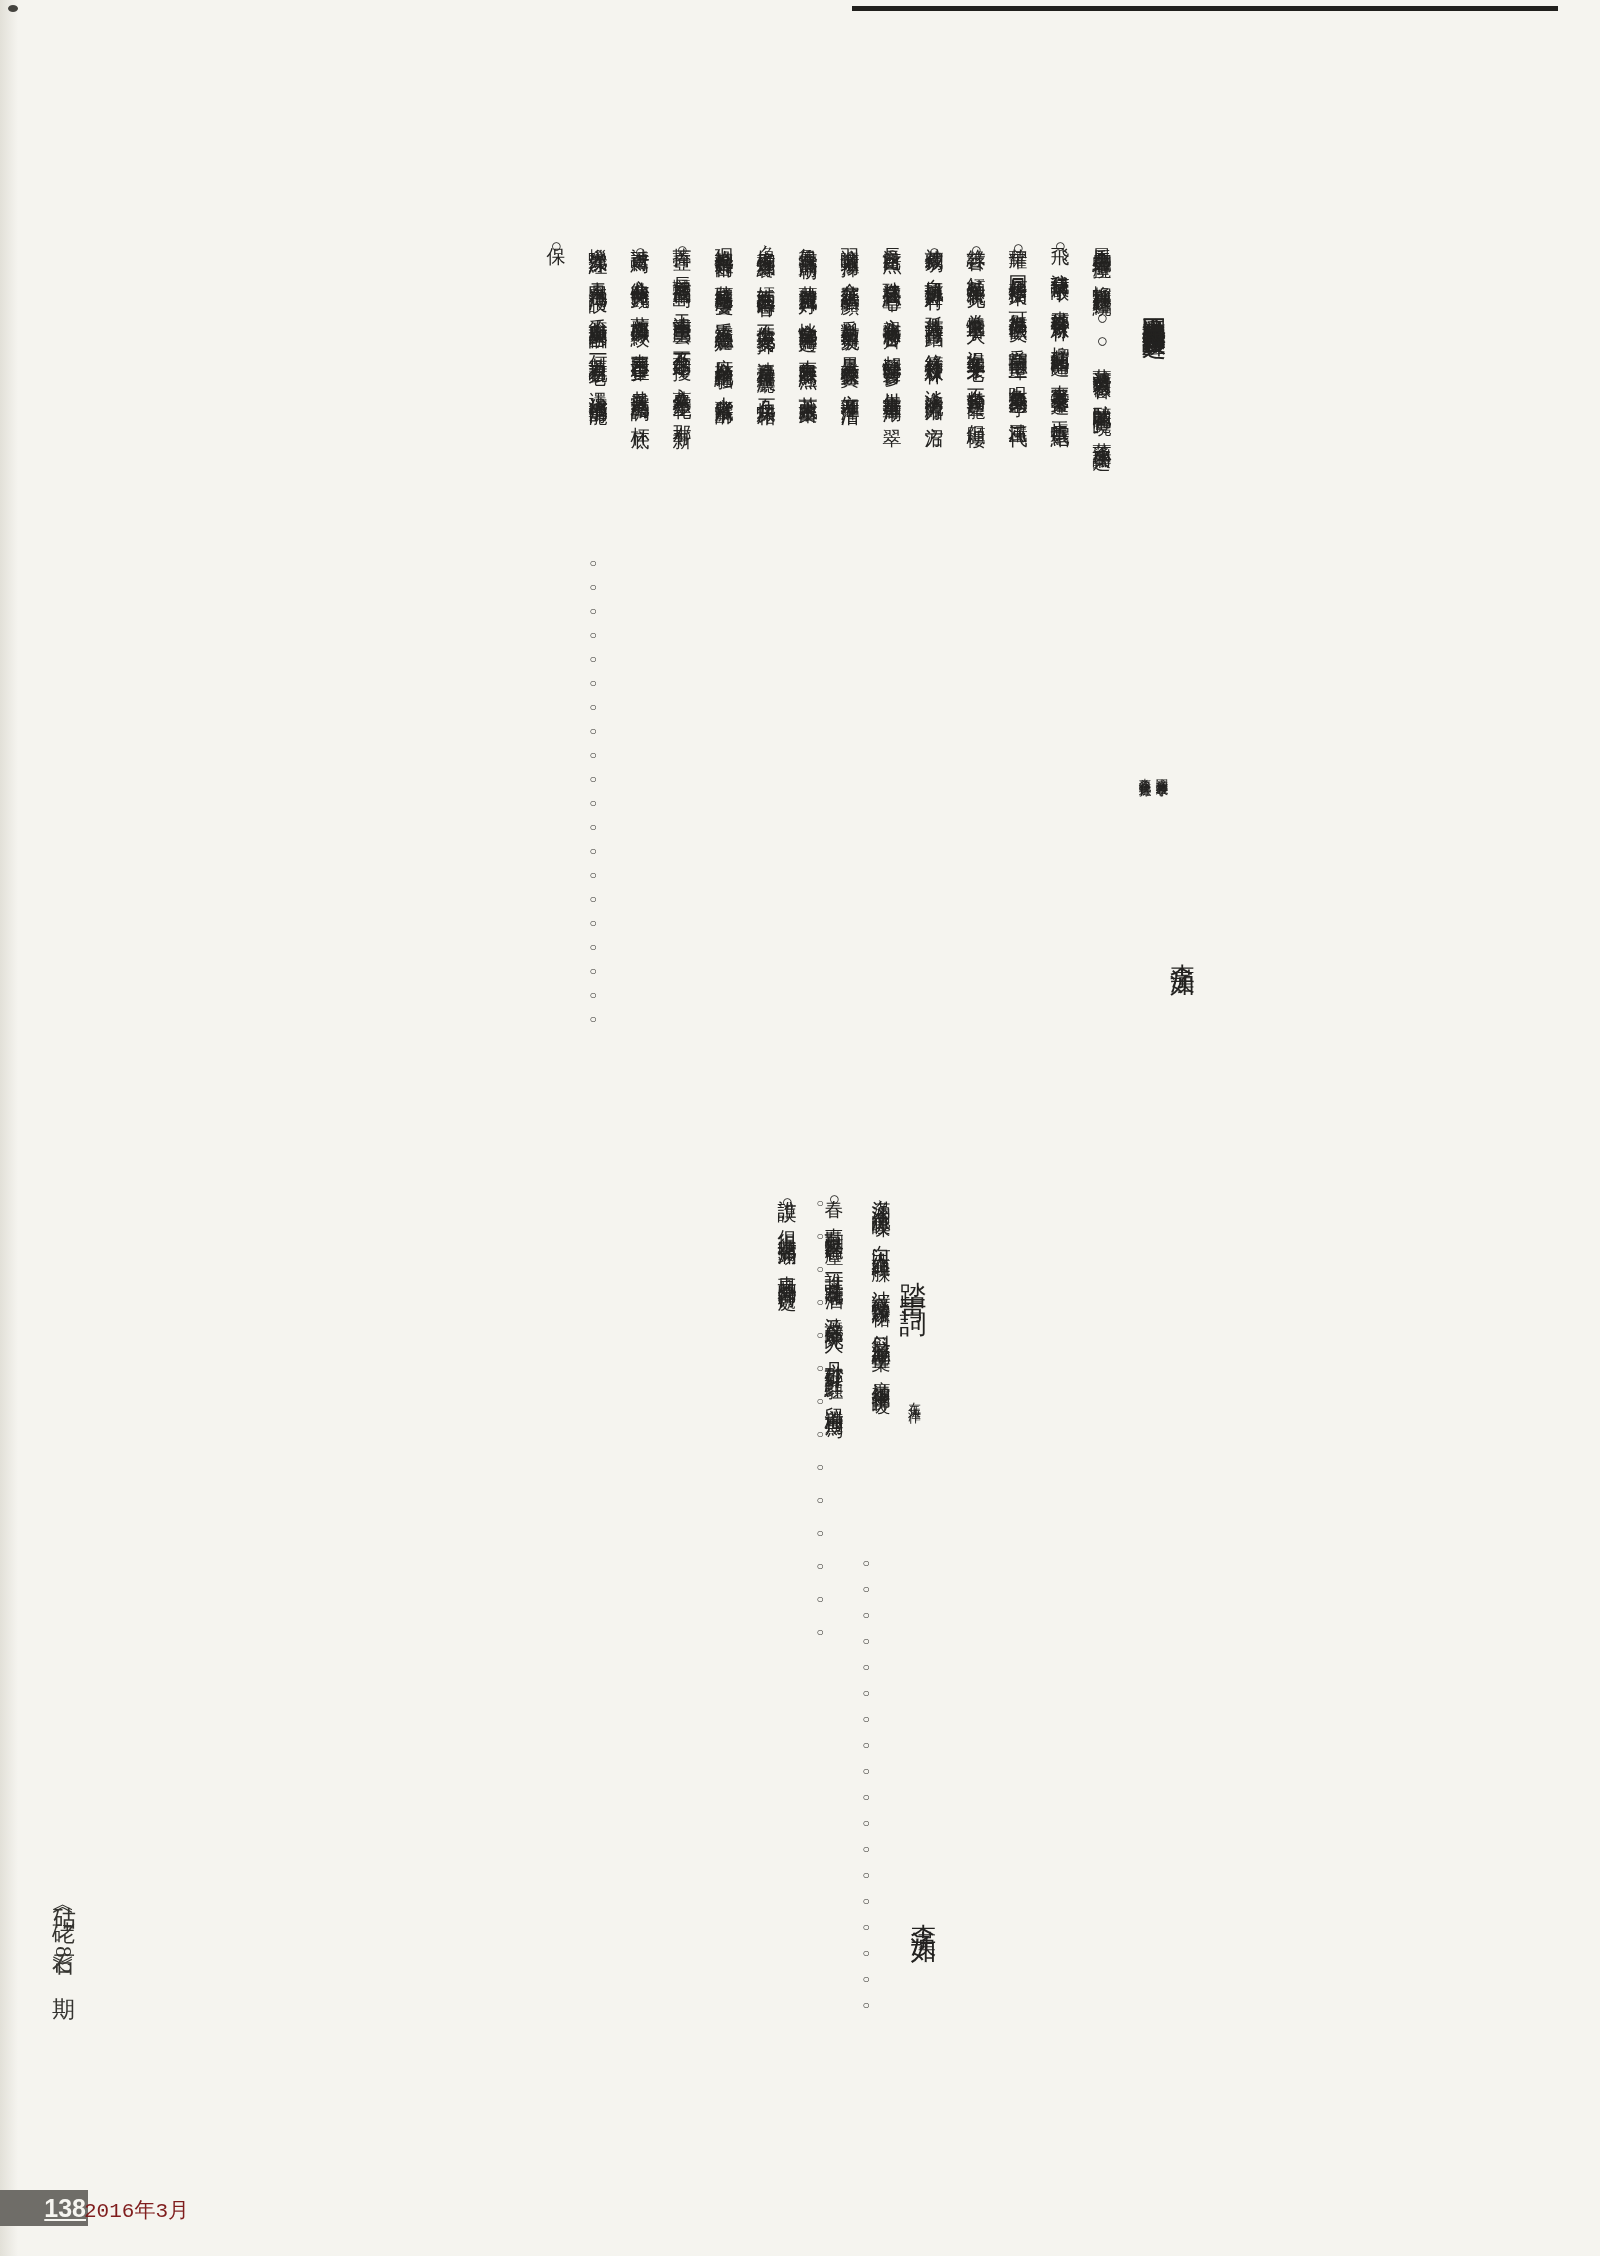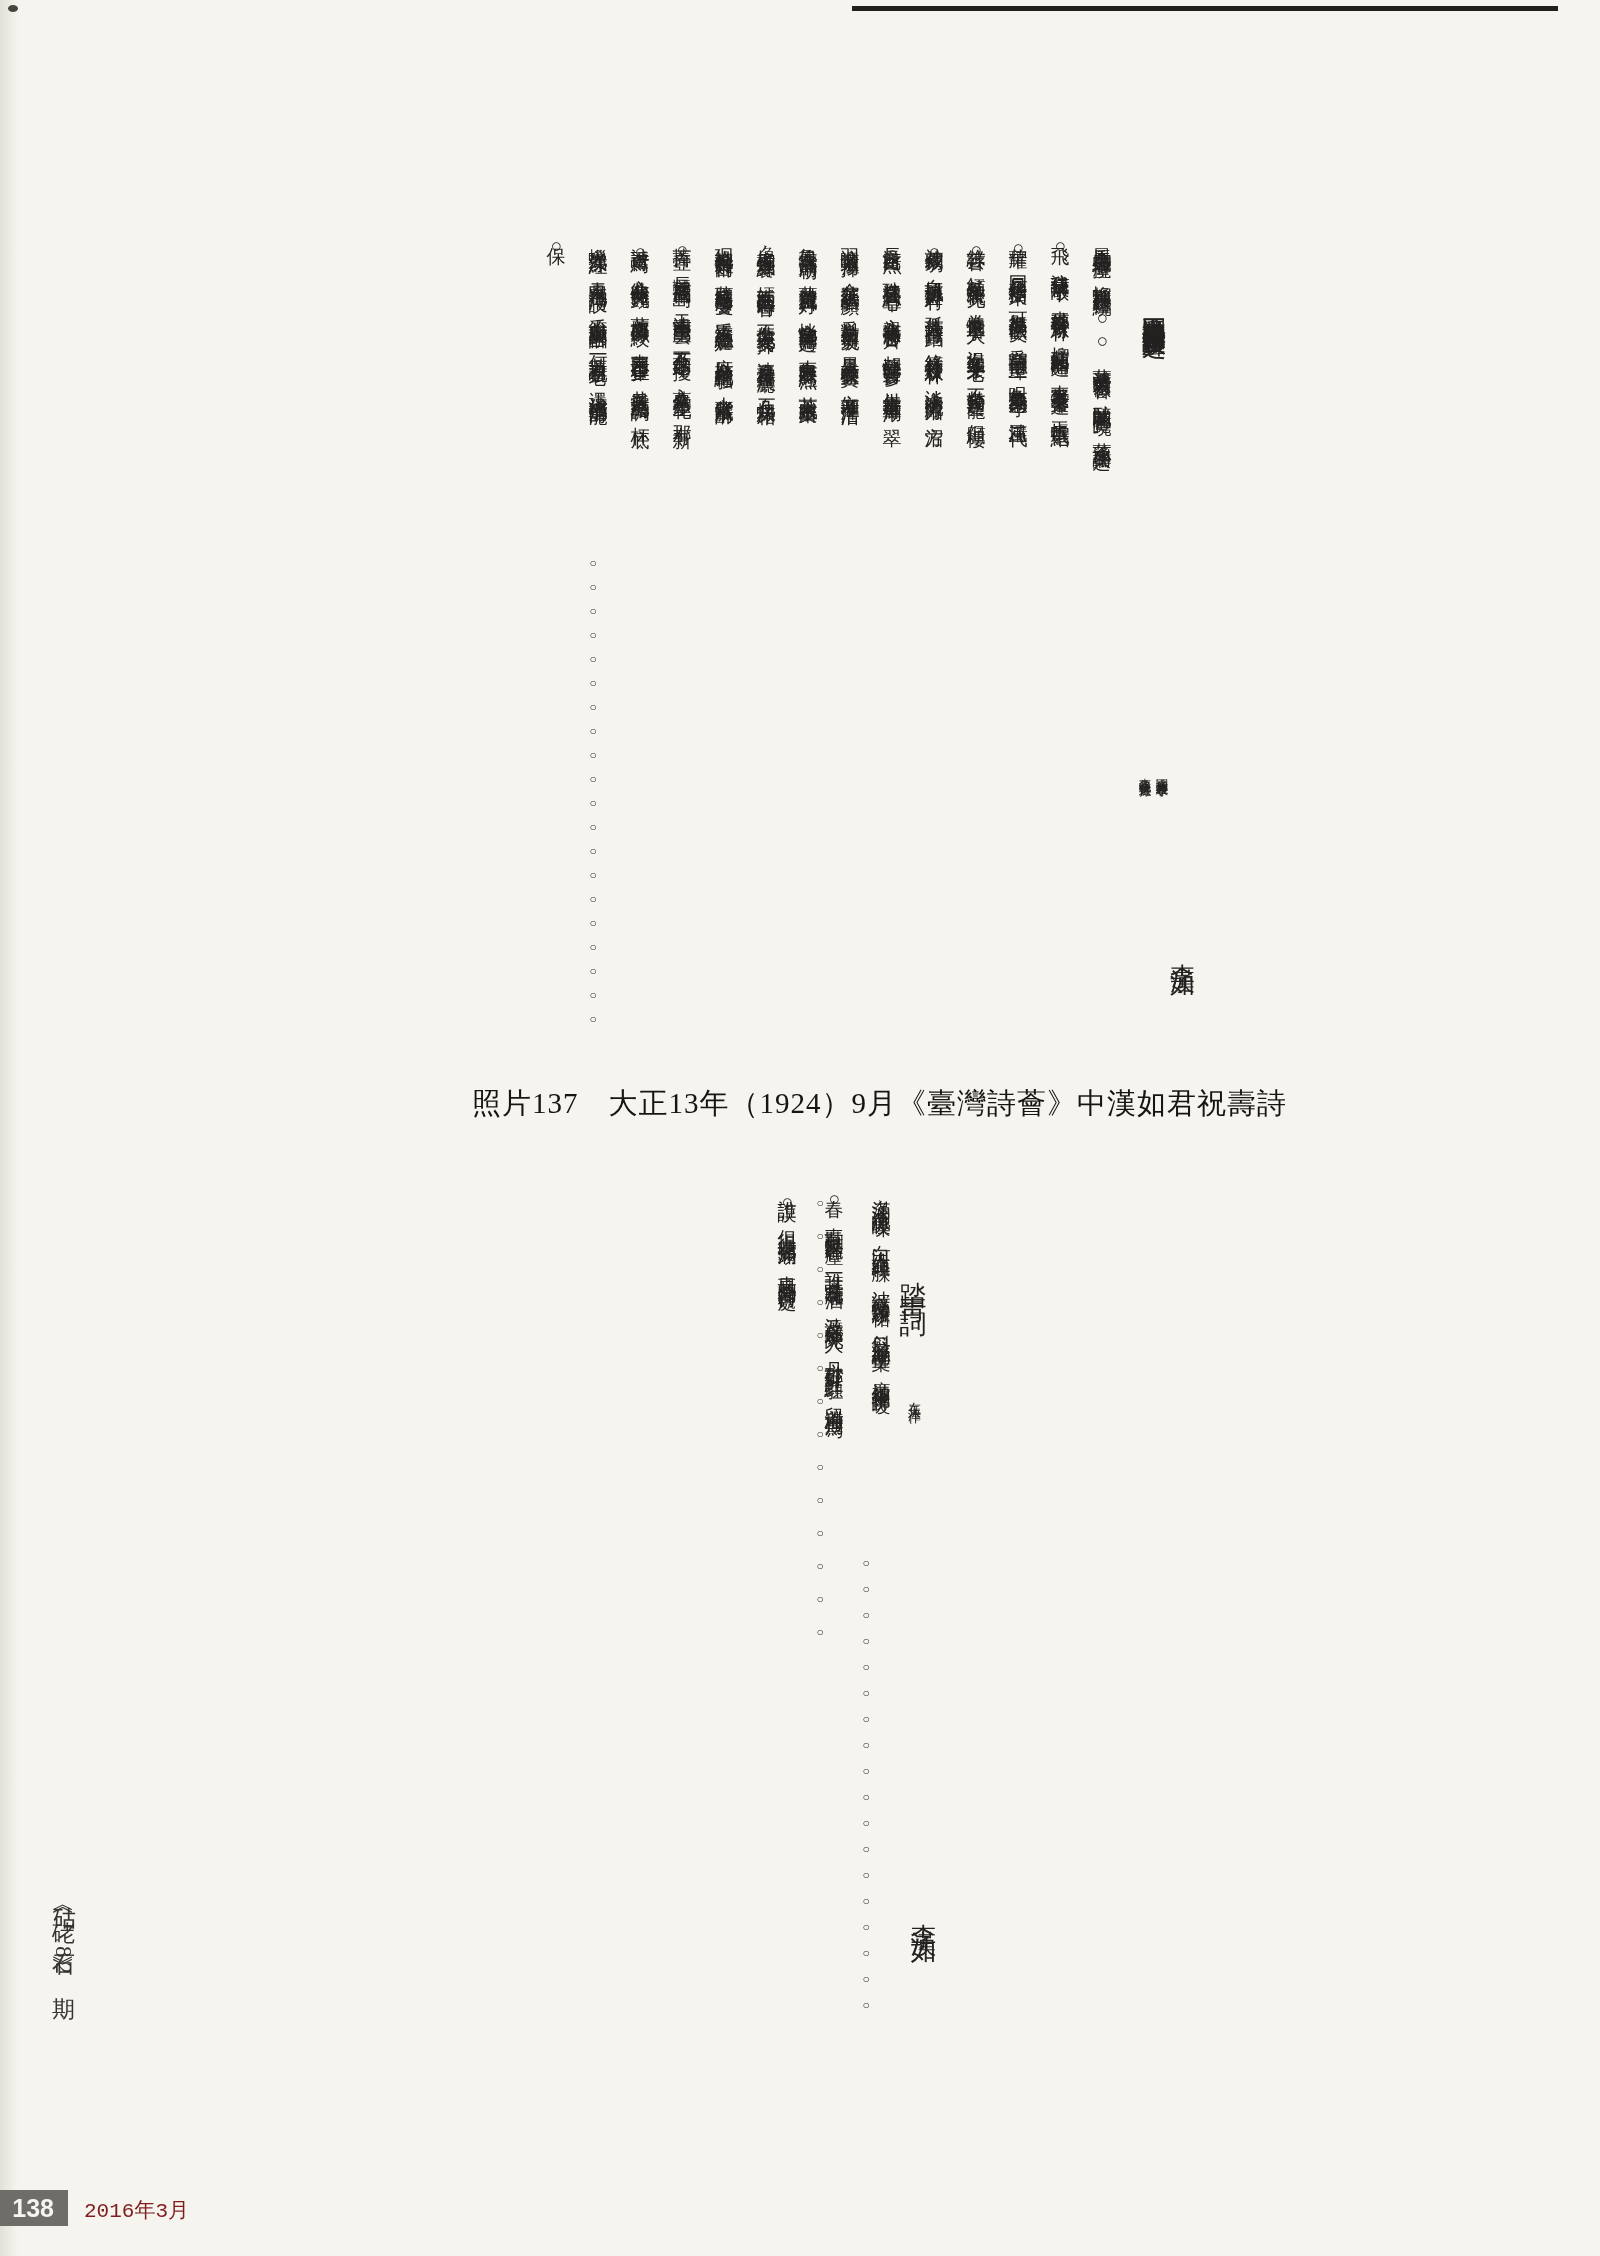--- a/index.html
+++ b/index.html
@@ -46,26 +46,26 @@
   .p2-poem{
     left:763px;top:1185px;height:888px;width:142px;
     font-size:19px;letter-spacing:3px;line-height:47px;
   }
   .p2-circles-a{left:858px;top:1556px;font-size:12px;letter-spacing:12px;color:#2e2d2a;}
   .p2-circles-b{left:812px;top:1196px;font-size:12px;letter-spacing:19px;color:#2e2d2a;}
 
   
   .journal-side{left:48px;top:1898px;font-size:23px;letter-spacing:5px;color:#34332f;}
   .page-badge{
-    position:absolute;left:0px;top:2190px;width:68px;height:36px;
+    position:absolute;left:0px;top:2190px;width:88px;height:36px;
     background:#6f6d68;color:#f6f5f0;
     font-family:"Liberation Sans", sans-serif;
     font-size:25px;font-weight:bold;
     display:flex;align-items:center;justify-content:flex-end;
-    padding-right:14px;box-sizing:border-box;
+    padding-right:2px;box-sizing:border-box;text-decoration:underline;
   }
   .issue-date{
     position:absolute;left:84px;top:2196px;
     font-family:Liberation Mono, monospace;
     font-size:21px;color:#7f1d1d;white-space:nowrap;
   }
 </style>
 </head>
 <body>
 
@@ -96,21 +96,20 @@
     <div>々楊柳弄烟綠裊々○嫣紅不落四時春○不倩散花天女掃○連臺月棹羅廣廳○石几螺床相</div>
     <div>廻抱蟇脾雛舌雨○蒸騰鯉尾潑鬐雙○夭矯玉敲絲管媚○麻姑金搘枇杷騷○火齊紫膩淸酥</div>
     <div>捧百壺○長韆高屐偏三島○天津南望萬重雲○不及華筵一叩擾○入夢久無筆生花○那有新</div>
     <div>詩遞靑鳥○心曲欲傳免顗鈍○葫蘆擲碎腸似絞○東華回首少年狂○共愛風流高格調○杯底</div>
     <div>蠟光漾深紅○中天月色淘淸皎○千篇獻與萬言酬○何若一語祝君老○還少淸福能消壽能</div>
     <div>保○</div>
   </div>
 
   <div class="vtext p1-circles">○○○○○○○○○○○○○○○○○○○○</div>
 
-  <div class="caption caption-1">照片137　大正13年（1924）9月《臺灣詩薈》中漢如君祝壽詩</div>
 
   <div class="vtext p2-title">踏靑詞</div>
   <div class="vtext p2-note">在天津作</div>
   <div class="vtext p2-author">李漢如</div>
 
   <div class="vtext p2-poem">
     <div>滿々濁流魚暖喋○白河人上紅頭艓○波紋交轉漾羅裙○斜日游絲牽柳葉○廣袖鏤金拂暖</div>
     <div>春○靑鞋刺蝶踏香塵○誰甘一盞花雕酒○澆及荒邱陳死人○丹砂那可紅顏駐○留滯梅期爲</div>
     <div>誰謨○但得山花插滿頭○東風莫問歸何處○</div>
   </div>

